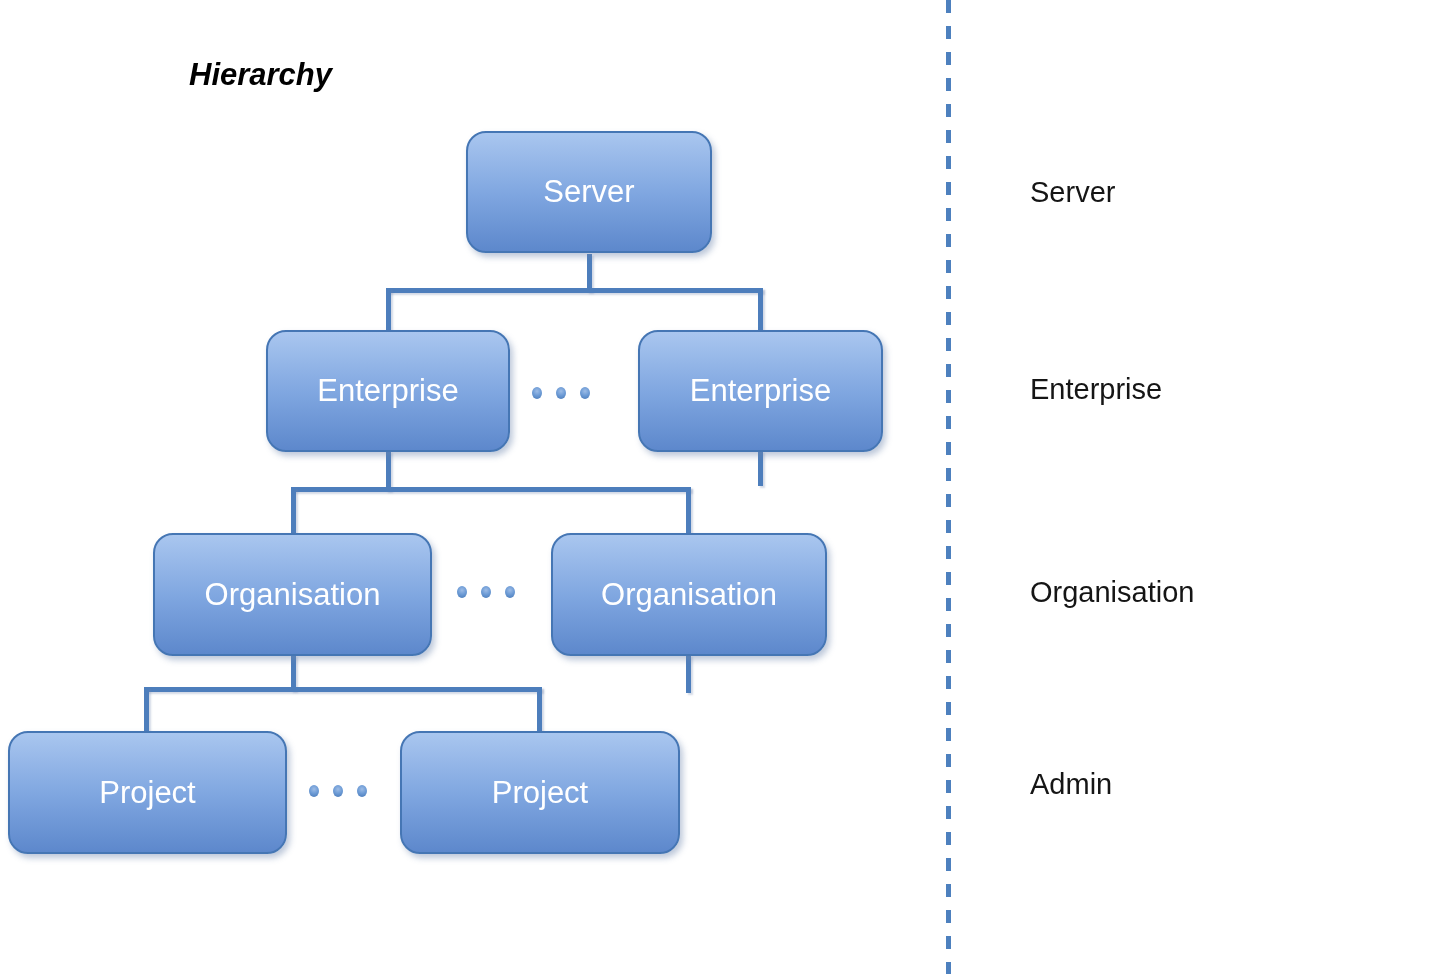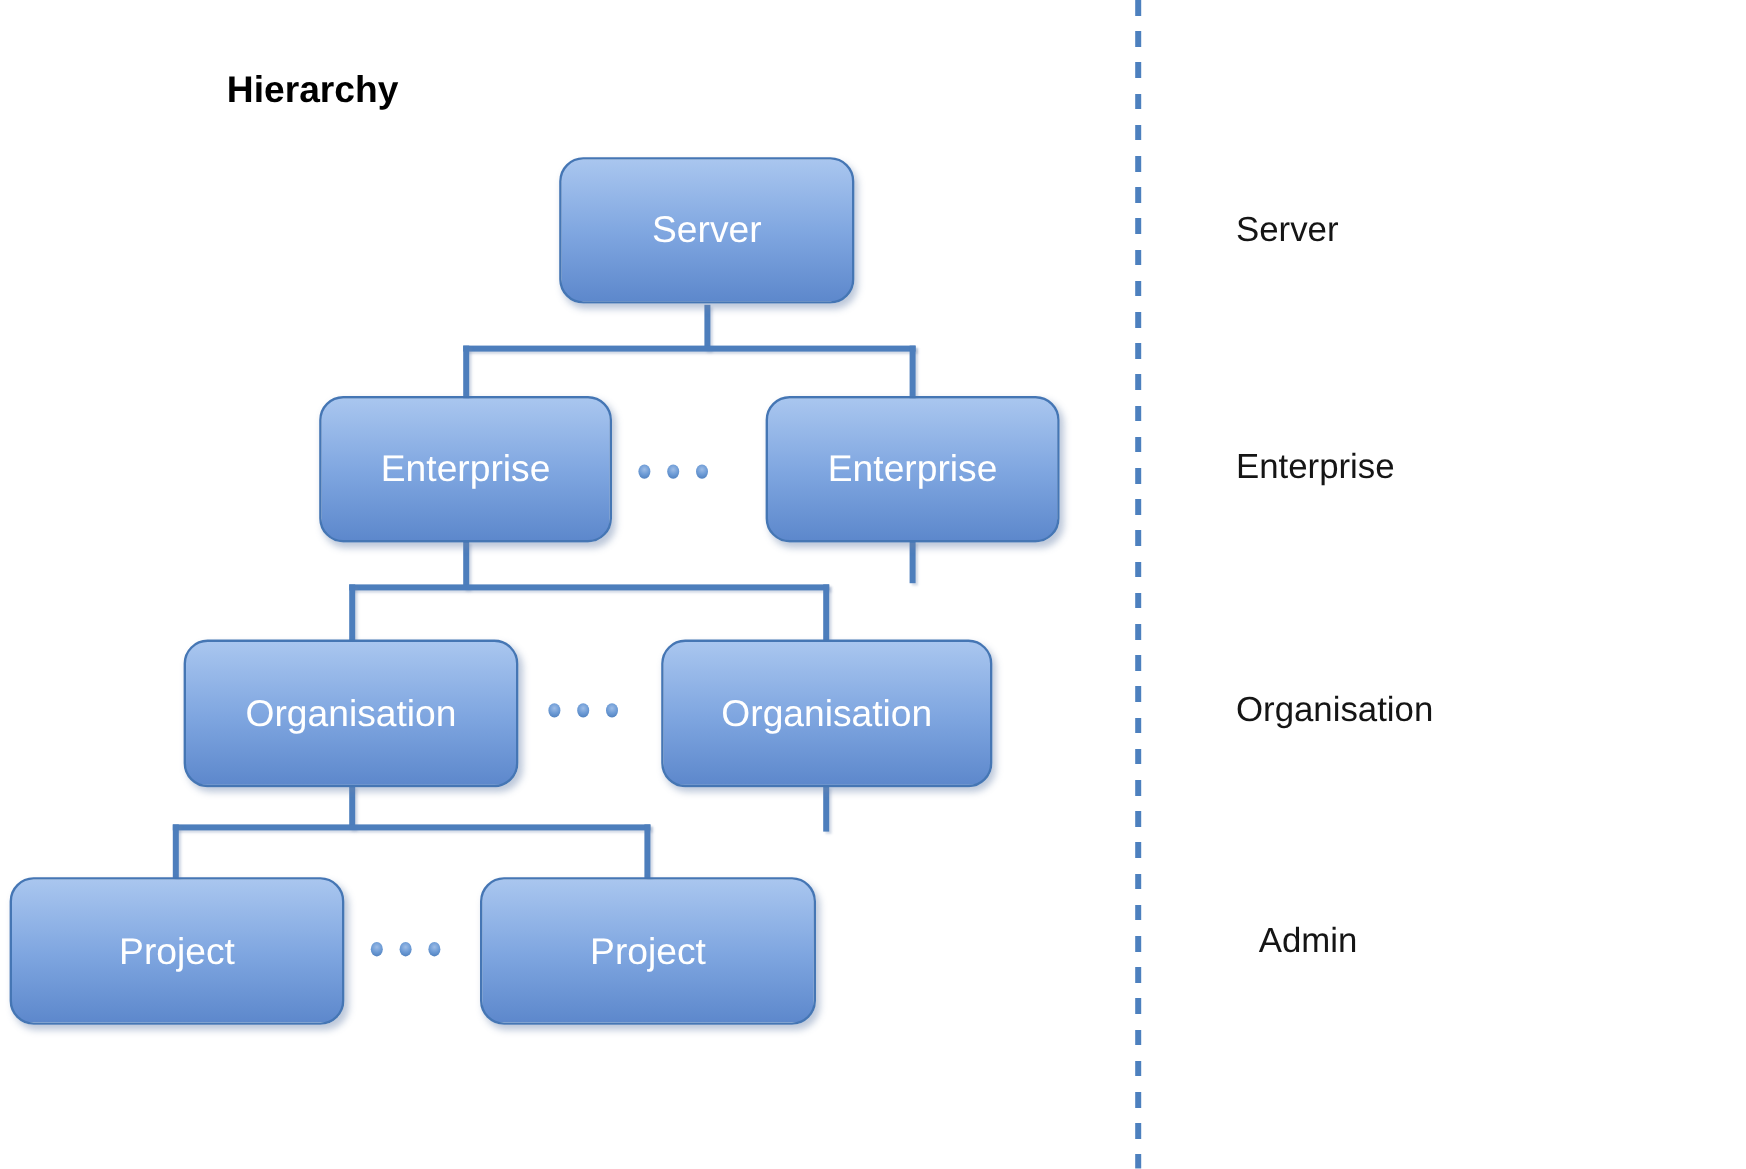--- a/index.html
+++ b/index.html
@@ -65,21 +65,21 @@
       #4d80be 0px, #4d80be 13px,
       transparent 13px, transparent 26px
     );
   }
 </style>
 </head>
 <body>
 
 <div id="canvas">
 
-  <div class="panel-title" style="left:189px; top:57px;">Hierarchy</div>
+  <div class="panel-title" style="left:189px; top:57px;font-style:italic;">Hierarchy</div>
 
   <div class="conn" style="left:587px; top:254px; width:5px; height:38px;"></div>
   <div class="conn" style="left:386px; top:288px; width:377px; height:5px;"></div>
   <div class="conn" style="left:386px; top:288px; width:5px; height:44px;"></div>
   <div class="conn" style="left:758px; top:288px; width:5px; height:44px;"></div>
 
   <div class="conn" style="left:386px; top:451px; width:5px; height:40px;"></div>
   <div class="conn" style="left:291px; top:487px; width:400px; height:5px;"></div>
   <div class="conn" style="left:291px; top:487px; width:5px; height:48px;"></div>
   <div class="conn" style="left:686px; top:487px; width:5px; height:48px;"></div>
@@ -133,15 +133,15 @@
     <span class="dot"></span>
     <span class="dot"></span>
     <span class="dot"></span>
   </div>
 
   <div class="divider"></div>
 
   <div class="side-label" style="top:176px;">Server</div>
   <div class="side-label" style="top:373px;">Enterprise</div>
   <div class="side-label" style="top:576px;">Organisation</div>
-  <div class="side-label" style="top:768px;margin-left:19px;">Admin</div>
+  <div class="side-label" style="top:768px;">Admin</div>
 
 </div>
 
 </body></html>

